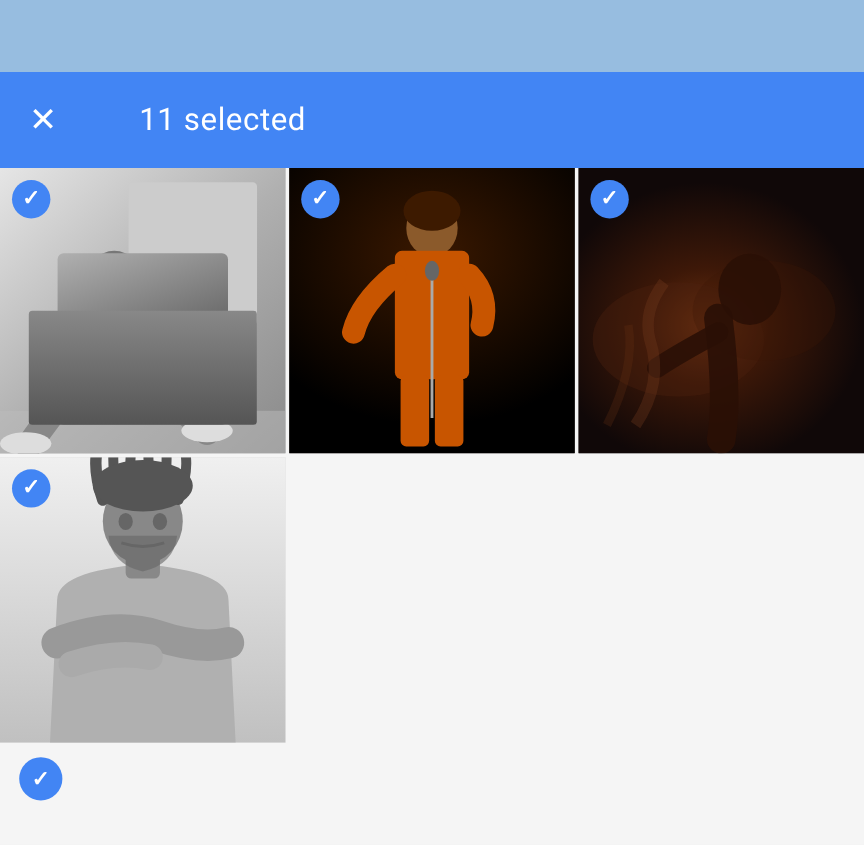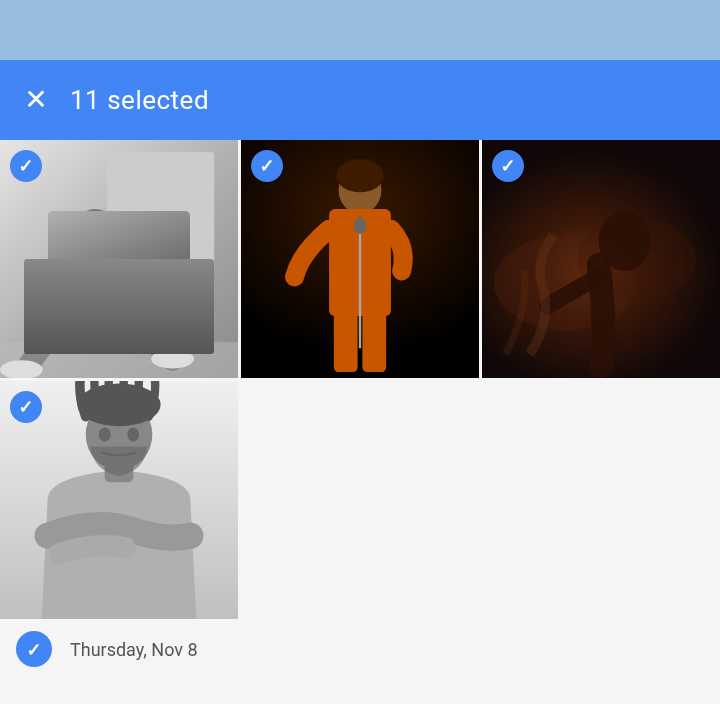--- a/index.html
+++ b/index.html
@@ -59,20 +59,21 @@
       font-size: 28px;
       font-weight: 300;
       line-height: 1;
     }
 
     .selected-count {
       color: white;
       font-size: 26px;
       font-weight: 400;
       letter-spacing: 0.5px;
+      margin-left: 46px;
     }
 
     .create-btn {
       background: transparent;
       border: 2.5px solid #ff0000;
       color: white;
       font-size: 20px;
       font-weight: 500;
       letter-spacing: 1px;
       padding: 8px 18px;
@@ -347,16 +348,15 @@
     </div>
 
     <div class="photo-cell" style="background:#f5f5f5; border:none;"></div>
     <div class="photo-cell" style="background:#f5f5f5; border:none;"></div>
   </div>
 
   <div class="section-separator">
     <div class="check-circle-small">
       <span style="color:white; font-size:18px; font-weight:bold;">✓</span>
     </div>
-    <span class="section-date">Thursday, Nov 8</span>
   </div>
 
 </div>
 
 </body></html>

